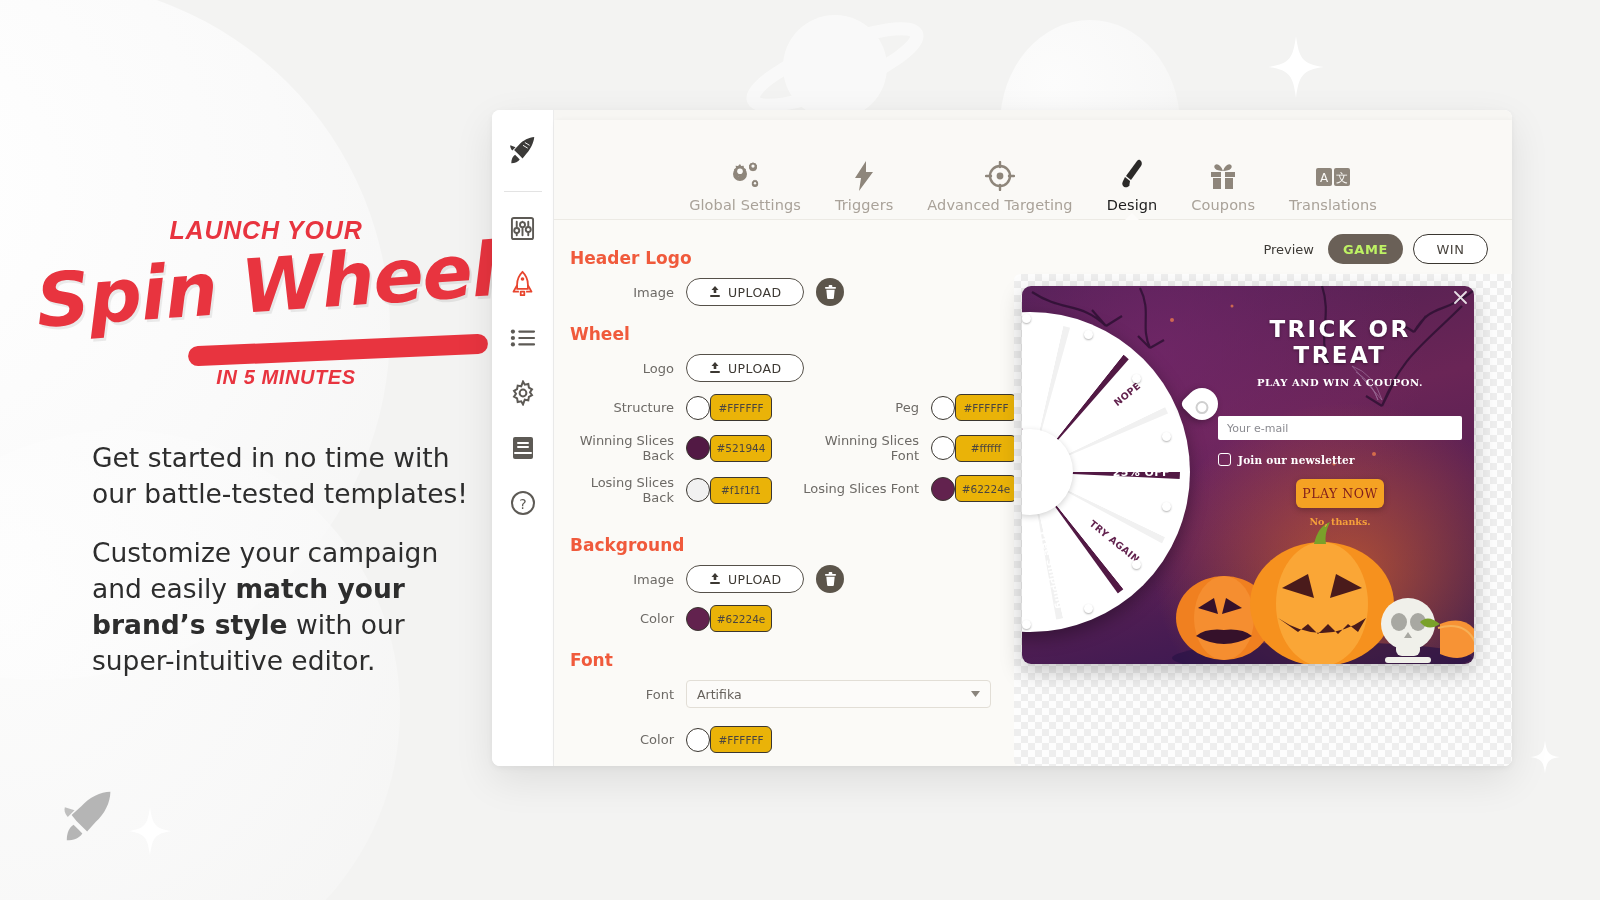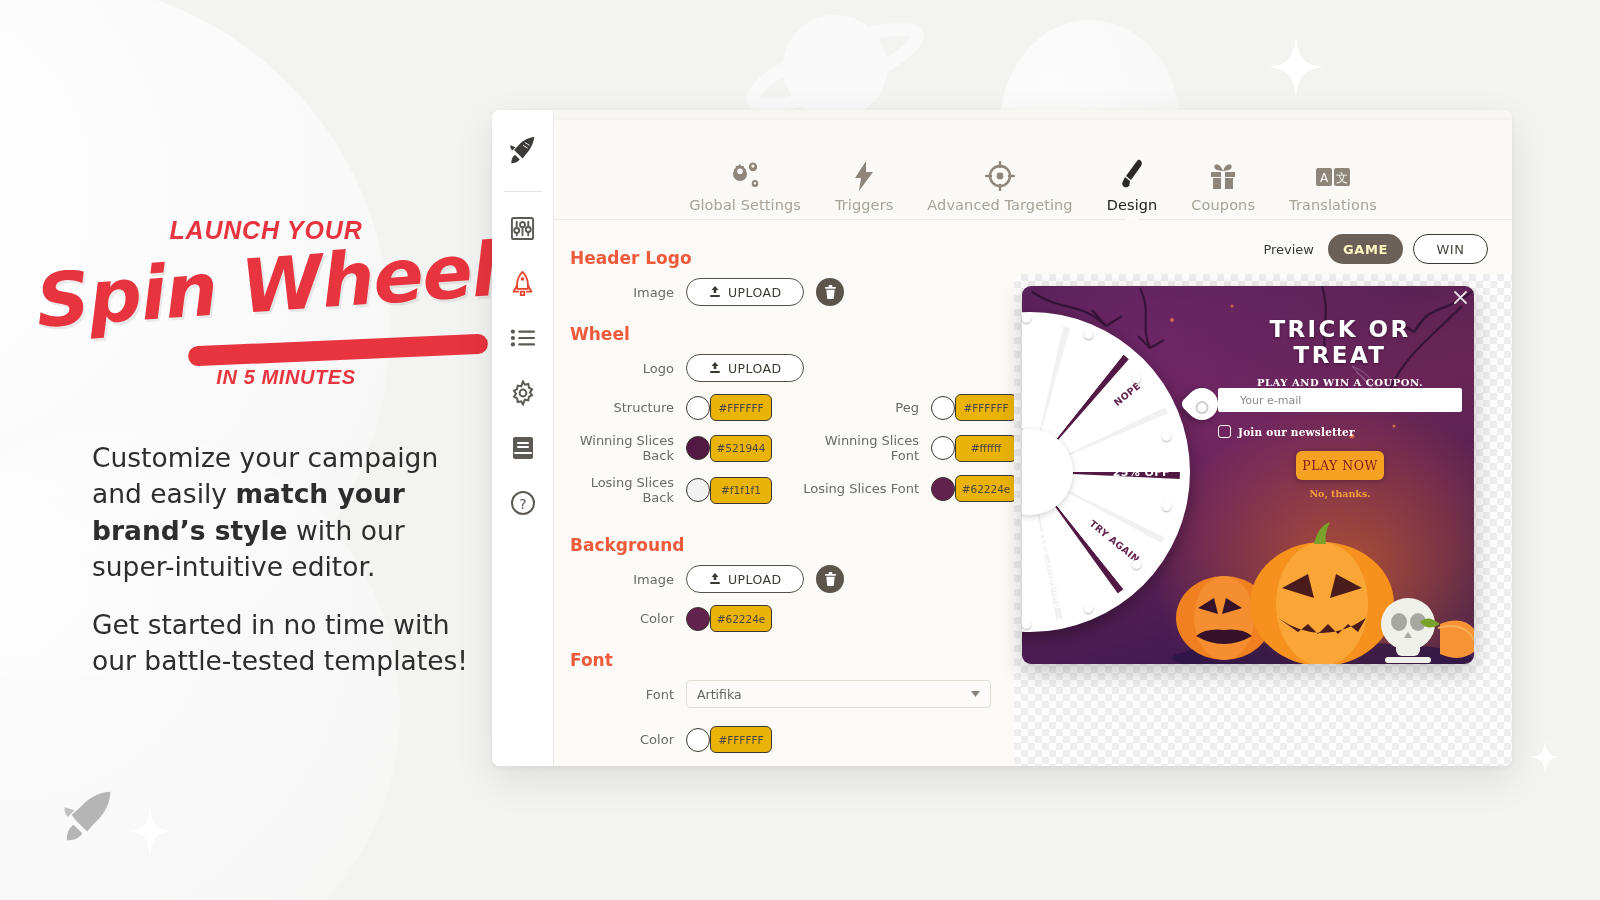--- a/index.html
+++ b/index.html
@@ -148,21 +148,21 @@
   .preview-head {
     display: flex; align-items: center; justify-content: flex-end;
     padding: 14px 24px 10px 0; gap: 10px;
   }
   .preview-label { font-size: 13px; color: #3d3a36; margin-right: 4px; font-family: "DejaVu Sans", sans-serif; }
   .pill {
     height: 30px; min-width: 75px; border-radius: 16px; display: flex;
     align-items: center; justify-content: center; font-size: 13px;
     letter-spacing: .6px; cursor: pointer; font-family: "DejaVu Sans", sans-serif;
   }
-  .pill.on { background: #6a6057; color: #fef9c3; font-weight: bold; }
+  .pill.on { background: #6a6057; color: #bef264; font-weight: bold; }
   .pill.off { background: #fff; color: #4a453f; border: 1.3px solid #3a3630; }
 
   .checker {
     position: absolute; left: 0; right: 0; top: 54px; bottom: 0;
     background-image:
       linear-gradient(45deg, #eeeeee 25%, transparent 25%, transparent 75%, #eeeeee 75%),
       linear-gradient(45deg, #eeeeee 25%, transparent 25%, transparent 75%, #eeeeee 75%);
     background-size: 14px 14px; background-position: 0 0, 7px 7px;
     background-color: #fdfdfd;
     border-top-left-radius: 6px; border-bottom-left-radius: 6px;
@@ -226,22 +226,22 @@
   .pop-title {
     font-size: 23px; font-weight: bold; color: #fff; letter-spacing: 2.4px;
     font-family: "DejaVu Sans", sans-serif;
     text-shadow: 0 1px 3px rgba(0,0,0,.4);
   }
   .pop-sub {
     margin-top: 9px; font-size: 10px; font-weight: bold; color: #fff;
     letter-spacing: .5px; font-family: "DejaVu Serif", serif;
   }
   .pop-input {
-    margin-top: 0; height: 24px; background: #fff; border-radius: 2px;
-    display: flex; align-items: center; padding: 0 22px;
+    margin-top: 28px; height: 24px; background: #fff; border-radius: 2px;
+    display: flex; align-items: center; padding: 0 9px;
     font-size: 11px; color: #8a8a90; font-family: "DejaVu Sans", sans-serif;
   }
   .pop-check { margin-top: 13px; display: flex; align-items: center; gap: 7px; }
   .pop-check .box {
     width: 13px; height: 13px; border: 1.6px solid #fff; border-radius: 3px; flex: 0 0 13px;
   }
   .pop-check span {
     font-size: 10.5px; color: #fff; font-weight: bold; letter-spacing: .2px;
     font-family: "DejaVu Serif", serif;
   }
@@ -283,22 +283,22 @@
 
   <div class="left-col">
     <div class="launch-your">LAUNCH YOUR</div>
     <div class="spin-wheel-wrap">
       <span class="spin-wheel">Spin Wheel</span>
     </div>
     <div class="underline-swoosh"></div>
     <div class="in-5">IN 5 MINUTES</div>
 
     <div class="blurb">
+      <p>Get started in no time with our battle-tested templates!</p>
       <p><span>Customize your campaign and easily </span><b>match your brand’s style</b><span> with our super-intuitive editor.</span></p>
-      <p>Get started in no time with our battle-tested templates!</p>
     </div>
 
     <svg class="rocket-logo" width="62" height="62" viewBox="0 0 64 64">
       <g fill="#b5b5b5">
         <path d="M52 6c-10 0-22 6-30 15L12 30l5 6 6 6 5 5 9-10c9-8 15-20 15-31z"></path>
         <path d="M14 40c-5 3-7 9-7 16 7 0 13-2 16-7l-4-4z"></path>
         <path d="M8 32c-3-3-4-7-3-10l10 3z" opacity=".85"></path>
       </g>
     </svg>
   </div>

